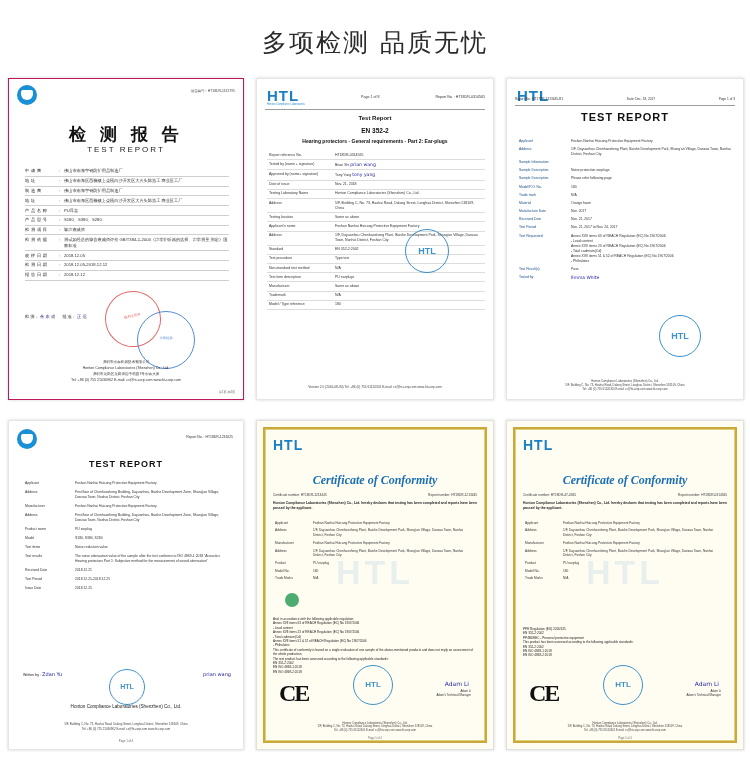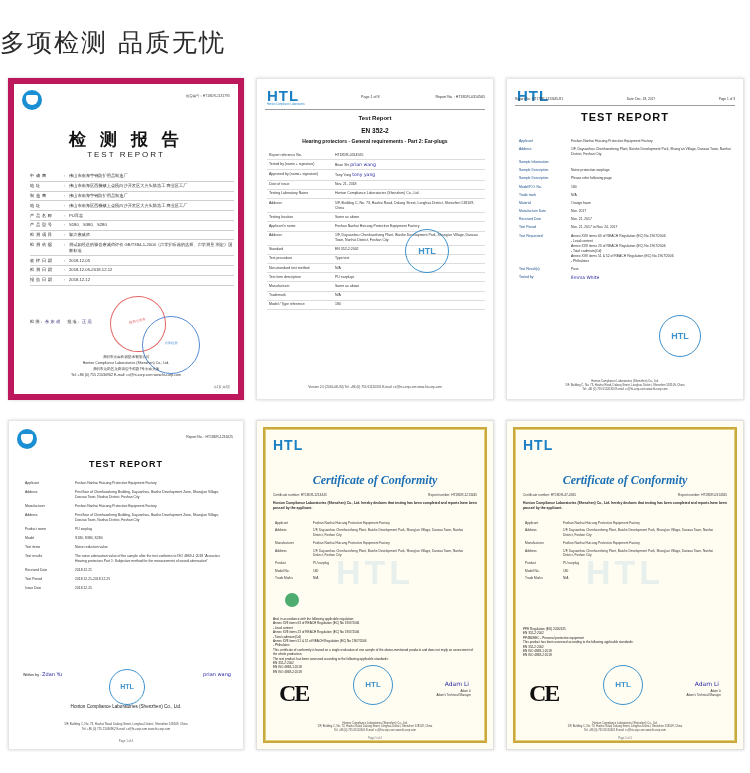--- a/index.html
+++ b/index.html
@@ -6,37 +6,37 @@
   body{
     width:750px;height:773px;
     background:#ffffff;
     font-family:"Liberation Sans", sans-serif;
     color:#222;
     overflow:hidden;
     position:relative;
   }
   .page-title{
     position:absolute;top:26px;left:0;width:750px;
-    text-align:left;
+    text-align:center;
     font-size:25px;
     letter-spacing:2px;
     color:#2b2b2b;
     font-family:"DejaVu Sans", sans-serif;
     font-weight:500;
   }
   .doc{
     position:absolute;
     background:#fff;
     box-sizing:border-box;
     overflow:hidden;
   }
   .shadow{ box-shadow:0 0 3px rgba(0,0,0,0.18); }
 
   
-  #doc1{left:8px;top:78px;width:236px;height:322px;border:6px solid #be185d;}
+  #doc1{left:8px;top:78px;width:236px;height:322px;border:1px solid #be185d;}
   #doc1 .hdr{position:absolute;top:6px;left:8px;}
   .htl-circle{
     width:20px;height:20px;border-radius:50%;
     background:#1b8fd4;display:block;position:relative;
   }
   .htl-circle:after{
     content:"";position:absolute;left:4px;top:5px;width:12px;height:10px;
     background:#fff;border-radius:2px 2px 6px 6px;
   }
   #doc1 .rpt-no{position:absolute;top:10px;right:8px;font-size:3.4px;color:#444;}

